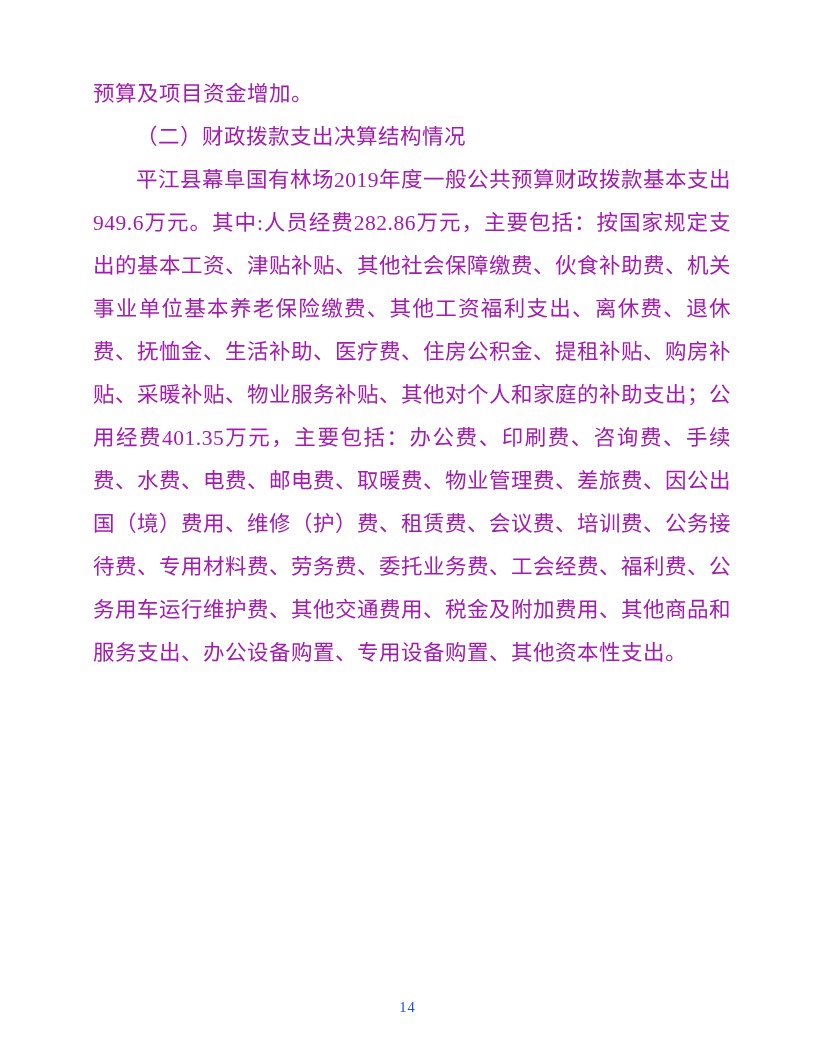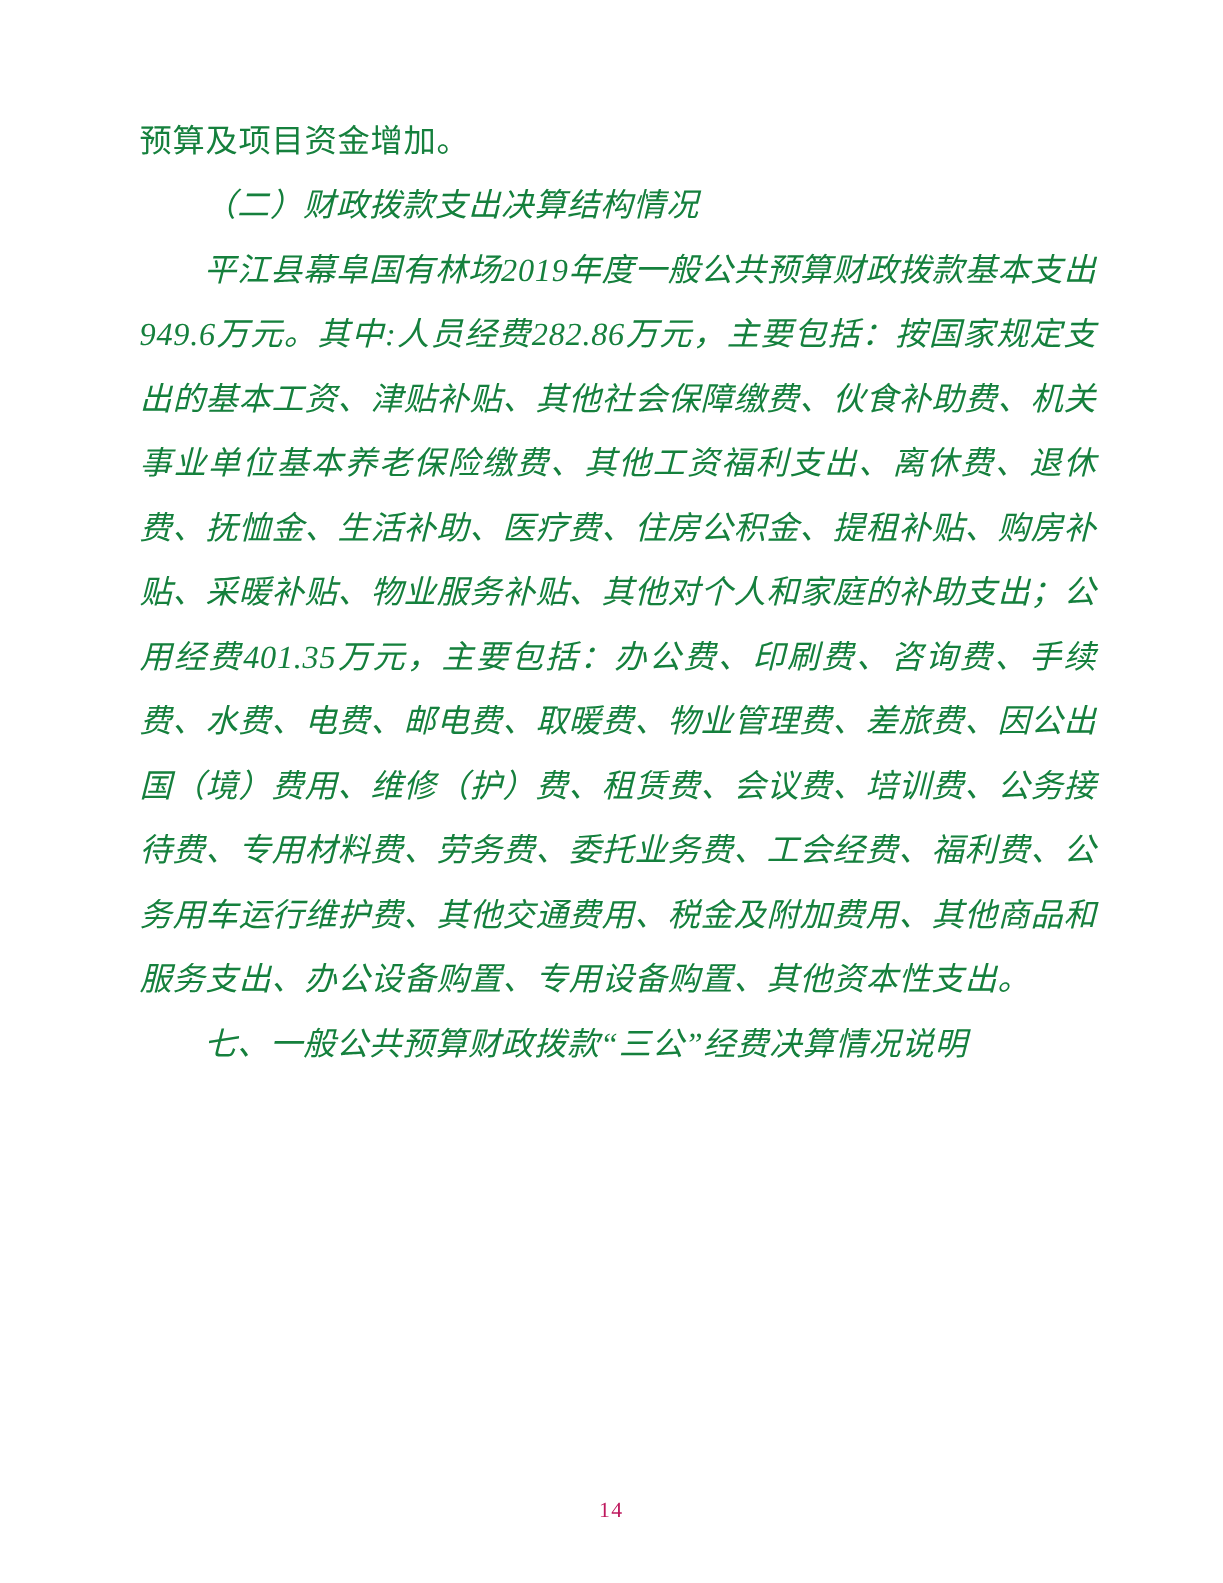--- a/index.html
+++ b/index.html
@@ -24,47 +24,45 @@
     top: 73px;
     left: 93px;
     right: 84px;
   }
   .content p {
     font-size: 21.5px;
     line-height: 43px;
     text-align: justify;
     text-justify: inter-character;
     letter-spacing: 0.5px;
-    color: #15803d;
+    color: #a21caf;
   }
   .content p.indent {
     text-indent: 2em;
-    font-style: italic;
   }
   .footer {
     position: absolute;
     left: 0;
     right: 0;
     top: 998px;
     text-align: center;
   }
   .footer .page-num {
     font-size: 14.5px;
-    color: #be185d;
+    color: #1d4ed8;
     letter-spacing: 1px;
     font-family: "Liberation Serif", "DejaVu Serif", serif;
   }
 </style>
 </head>
 <body>
 
 <div class="page">
   <div class="content">
     <p>预算及项目资金增加。</p>
     <p class="indent">（二）财政拨款支出决算结构情况</p>
     <p class="indent">平江县幕阜国有林场2019年度一般公共预算财政拨款基本支出949.6万元。其中:人员经费282.86万元，主要包括：按国家规定支出的基本工资、津贴补贴、其他社会保障缴费、伙食补助费、机关事业单位基本养老保险缴费、其他工资福利支出、离休费、退休费、抚恤金、生活补助、医疗费、住房公积金、提租补贴、购房补贴、采暖补贴、物业服务补贴、其他对个人和家庭的补助支出；公用经费401.35万元，主要包括：办公费、印刷费、咨询费、手续费、水费、电费、邮电费、取暖费、物业管理费、差旅费、因公出国（境）费用、维修（护）费、租赁费、会议费、培训费、公务接待费、专用材料费、劳务费、委托业务费、工会经费、福利费、公务用车运行维护费、其他交通费用、税金及附加费用、其他商品和服务支出、办公设备购置、专用设备购置、其他资本性支出。</p>
-    <p class="indent">七、一般公共预算财政拨款“三公”经费决算情况说明</p>
   </div>
 
   <div class="footer">
     <span class="page-num">14</span>
   </div>
 </div>
 
 </body></html>

